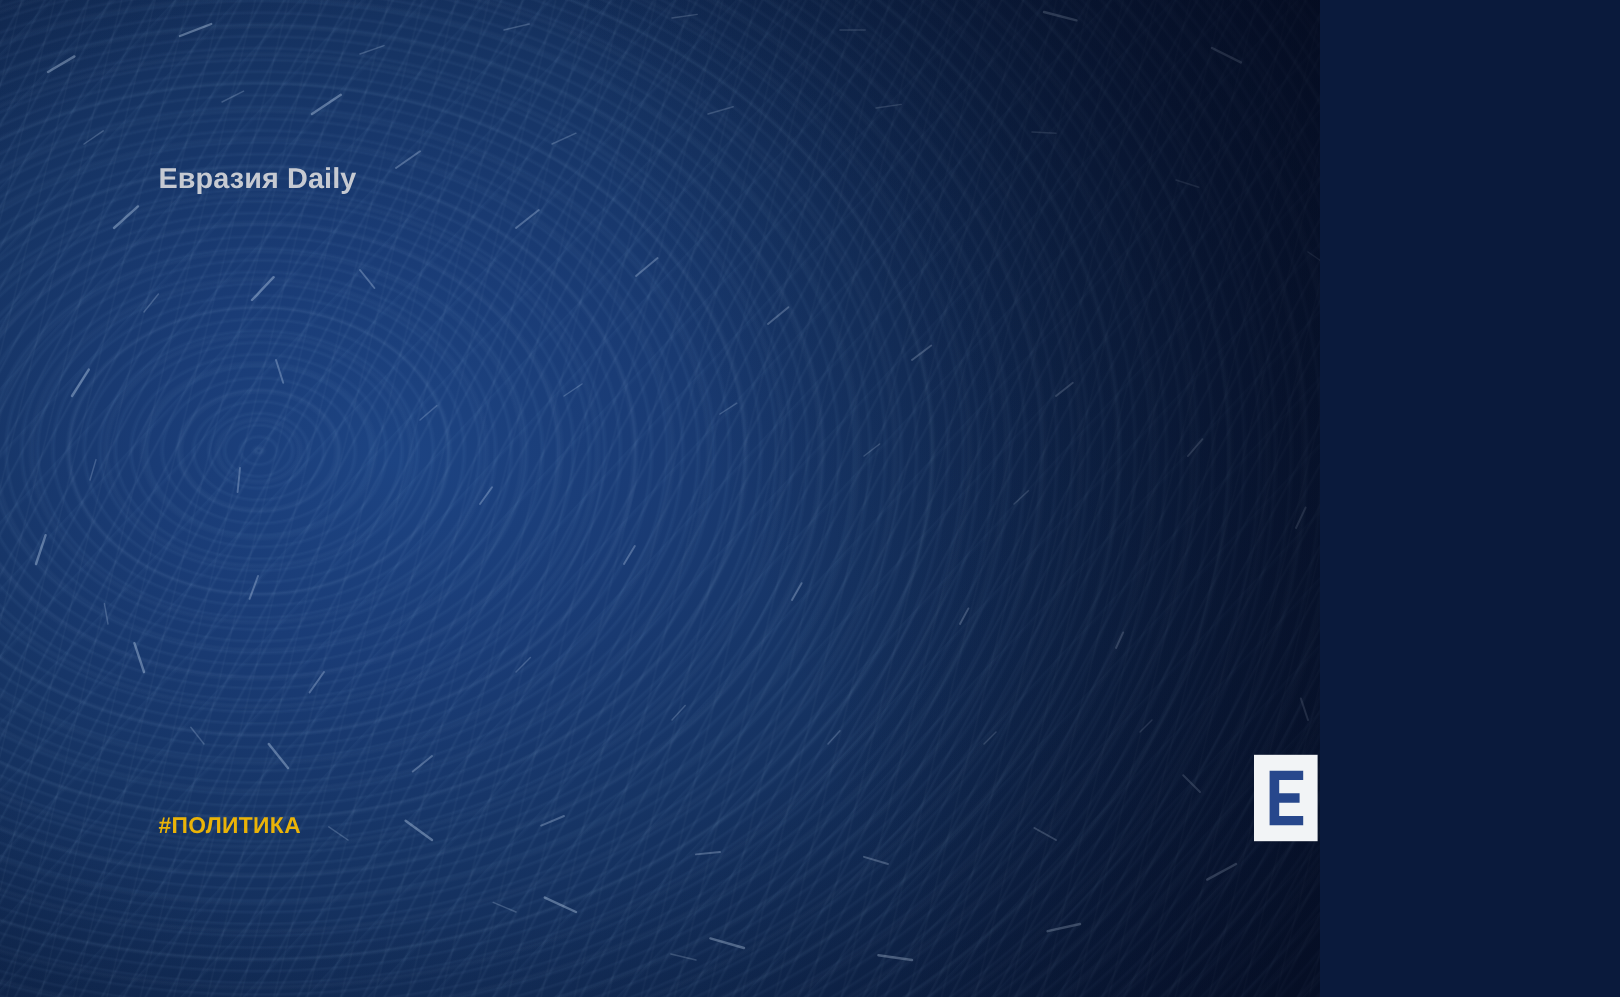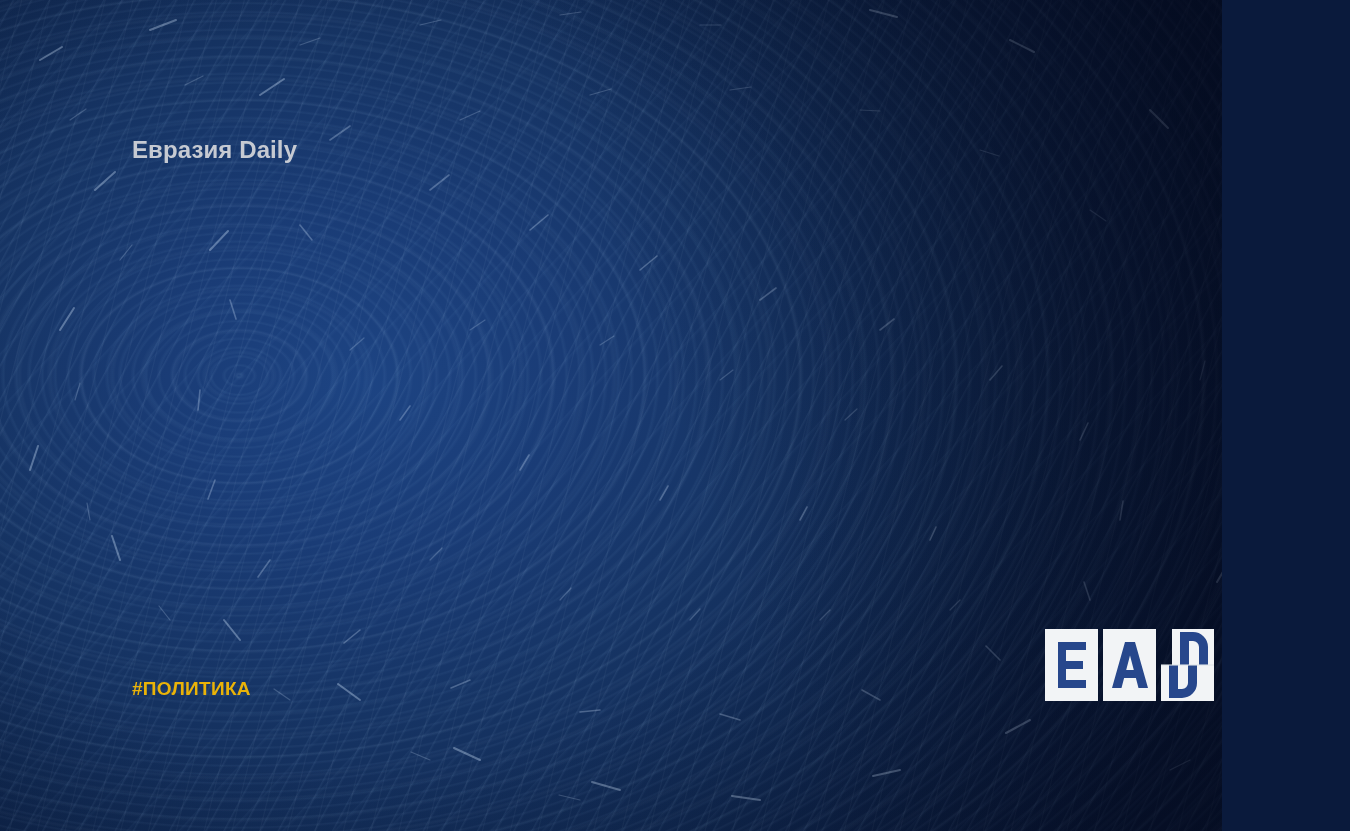--- a/index.html
+++ b/index.html
@@ -3,21 +3,21 @@
 <meta charset="utf-8">
 <style>
   html, body {
     margin: 0;
     padding: 0;
     background: #0a1a3c;
   }
 
   #card {
     position: relative;
-    width: 1222px;
+    width: 1100px;
     height: 831px;
     overflow: hidden;
     background: #10275a;
     font-family: "Liberation Sans", sans-serif;
     -webkit-font-smoothing: antialiased;
   }
 
   
   .bg-base {
     position: absolute;

